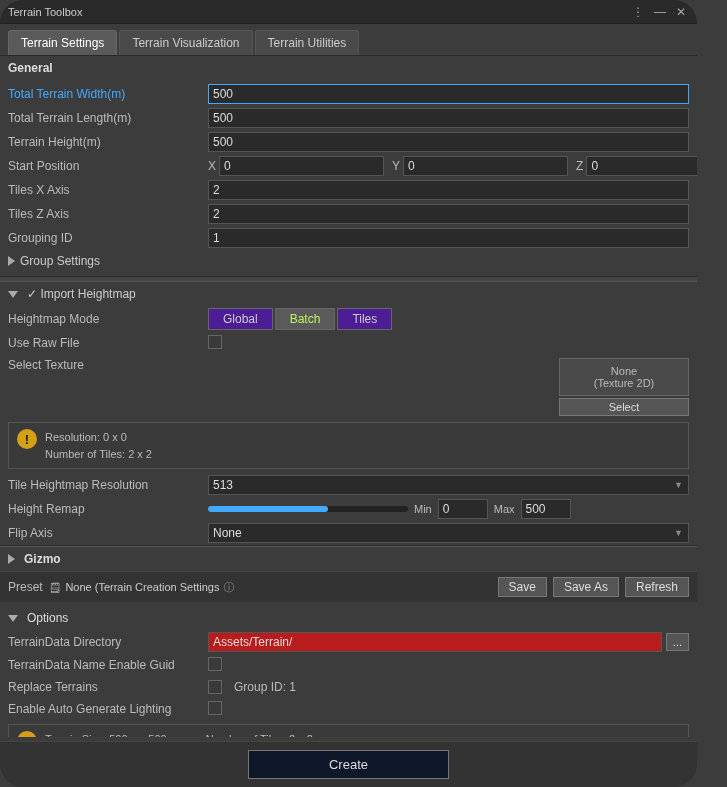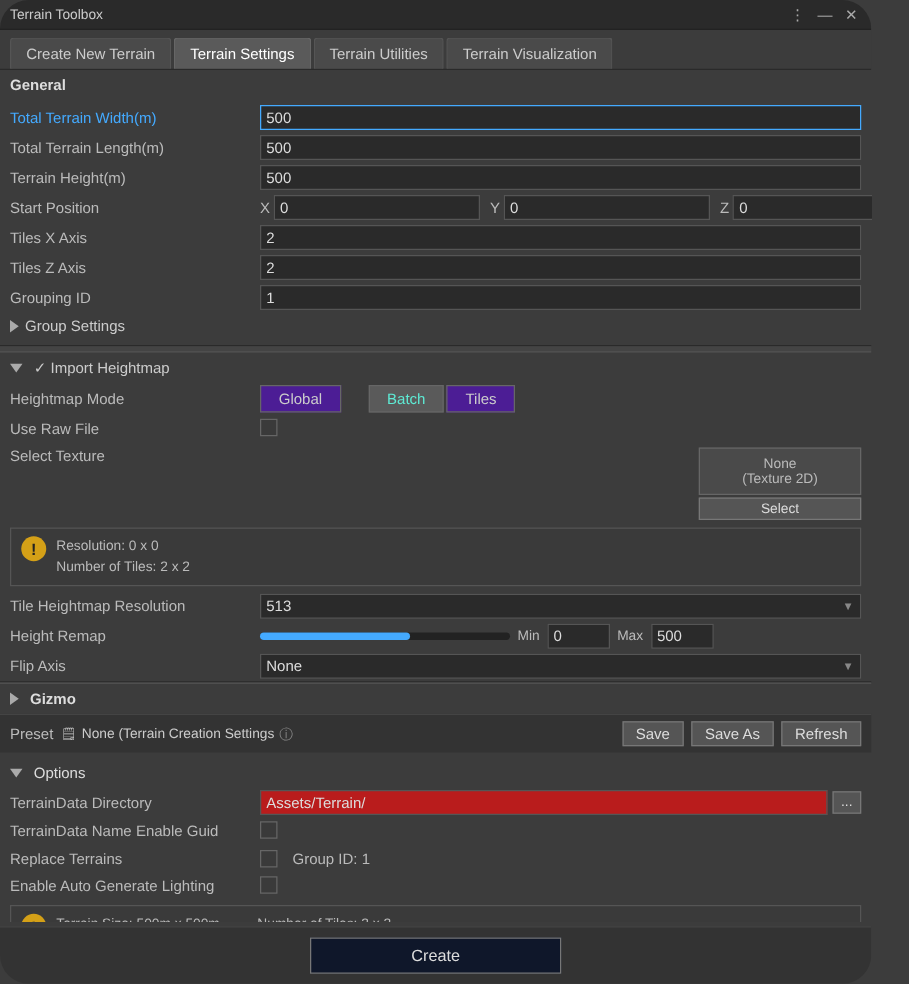--- a/index.html
+++ b/index.html
@@ -179,22 +179,21 @@
     .mode-btn {
       padding: 3px 14px;
       background: #4c1d95;
       border: 1px solid #666;
       color: #ccc;
       cursor: pointer;
       font-size: 12px;
     }
     .mode-btn.active {
       background: #5a5a5a;
-      color: #5eead4;
-      margin-left: 20px;
+      color: #bef264;
     }
     .checkbox {
       width: 14px;
       height: 14px;
       background: #3a3a3a;
       border: 1px solid #666;
       display: inline-block;
       cursor: pointer;
     }
     .texture-box {
@@ -422,24 +421,23 @@
   <div class="title-bar">
     <span class="title-bar-title">Terrain Toolbox</span>
     <div class="title-bar-controls">
       <button class="title-bar-btn">⋮</button>
       <button class="title-bar-btn">—</button>
       <button class="title-bar-btn">✕</button>
     </div>
   </div>
 
   <div class="tab-bar">
-    <div class="tab">Create New Terrain</div>
     <div class="tab active">Terrain Settings</div>
+    <div class="tab">Terrain Visualization</div>
     <div class="tab">Terrain Utilities</div>
-    <div class="tab">Terrain Visualization</div>
   </div>
 
   <div class="main-content" style="height: calc(787px - 24px - 38px - 44px); position:relative;">
 
     <div class="section">
       <div class="general-header">General</div>
       <div class="section-body">
 
         <div class="field-row">
           <span class="field-label highlight">Total Terrain Width(m)</span>

